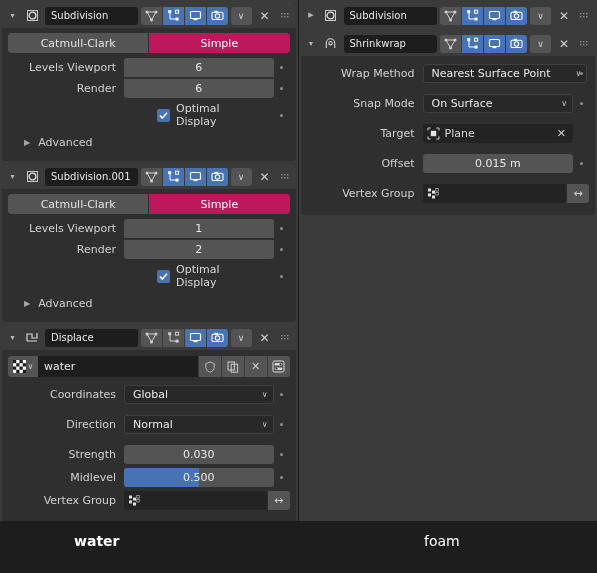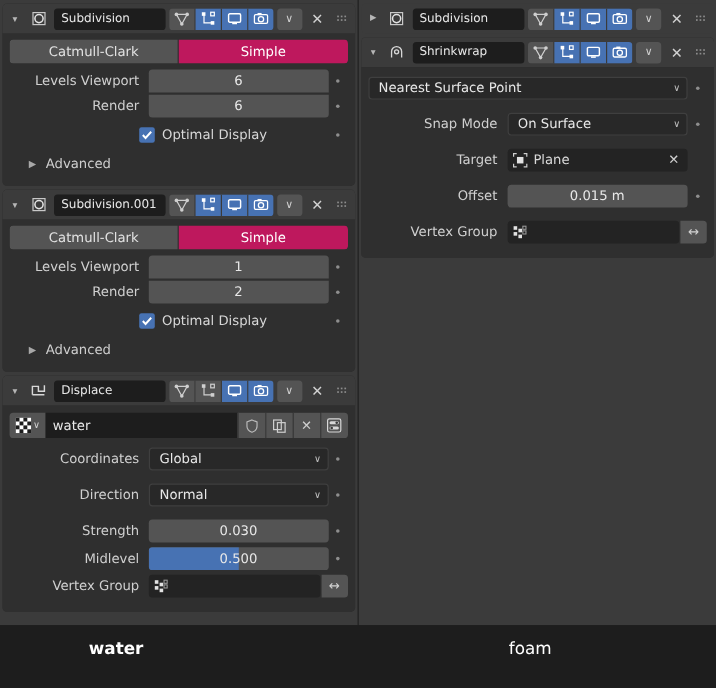--- a/index.html
+++ b/index.html
@@ -186,21 +186,21 @@
     display: flex; align-items: center; justify-content: center;
     background: #545454;
     font-size: 11px;
     color: #e2e2e2;
   }
   .enum > div:first-child { border-radius: 3px 0 0 3px; }
   .enum > div:last-child  { border-radius: 0 3px 3px 0; }
   .enum > div.sel { background: #be185d; color: #ffffff; }
 
   
-  .check-row { display: flex; align-items: center; margin-bottom: 4px; min-height: 20px; }
+  .check-row { display: flex; align-items: center; margin-bottom: 4px; min-height: 20px; gap: 41px; }
   .check-spacer { width: 108px; min-width: 108px; }
   .cbox {
     width: 13px; height: 13px;
     border-radius: 2px;
     background: #4772b3;
     display: flex; align-items: center; justify-content: center;
     margin-right: 6px;
   }
   .cbox svg { display: block; }
   .check-lbl { color: #d8d8d8; font-size: 11px; flex: 1; }
@@ -788,20 +788,21 @@
                   <rect x="1" y="5" width="1.4" height="1.4"></rect>
                   <rect x="4" y="5" width="1.4" height="1.4"></rect>
                   <rect x="7" y="5" width="1.4" height="1.4"></rect>
                 </g>
               </svg>
           </span>
         </div>
         <div class="mod-body" style="padding-top:7px;">
 
           <div class="row gap">
+            <div class="lbl">Wrap Method</div>
             <div class="field">
               <div class="dd">
                 <span class="dd-txt">Nearest Surface Point</span>
                 <span class="chev">∨</span>
               </div>
             </div>
             <div class="deco">
                 <span class="dot"></span>
               </div>
           </div>

